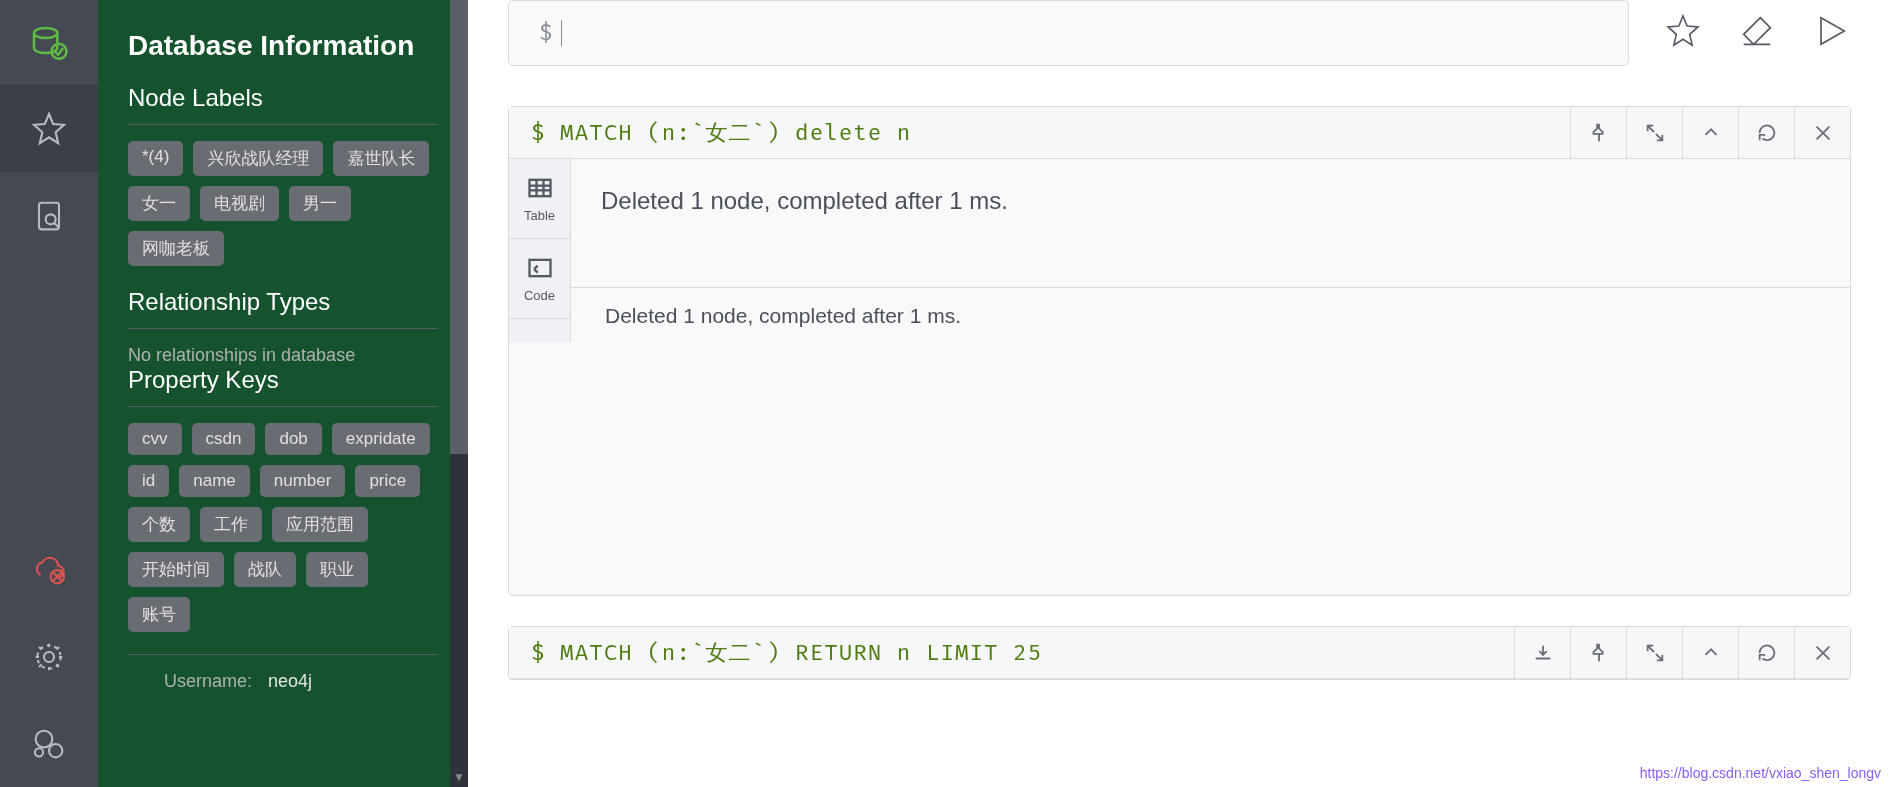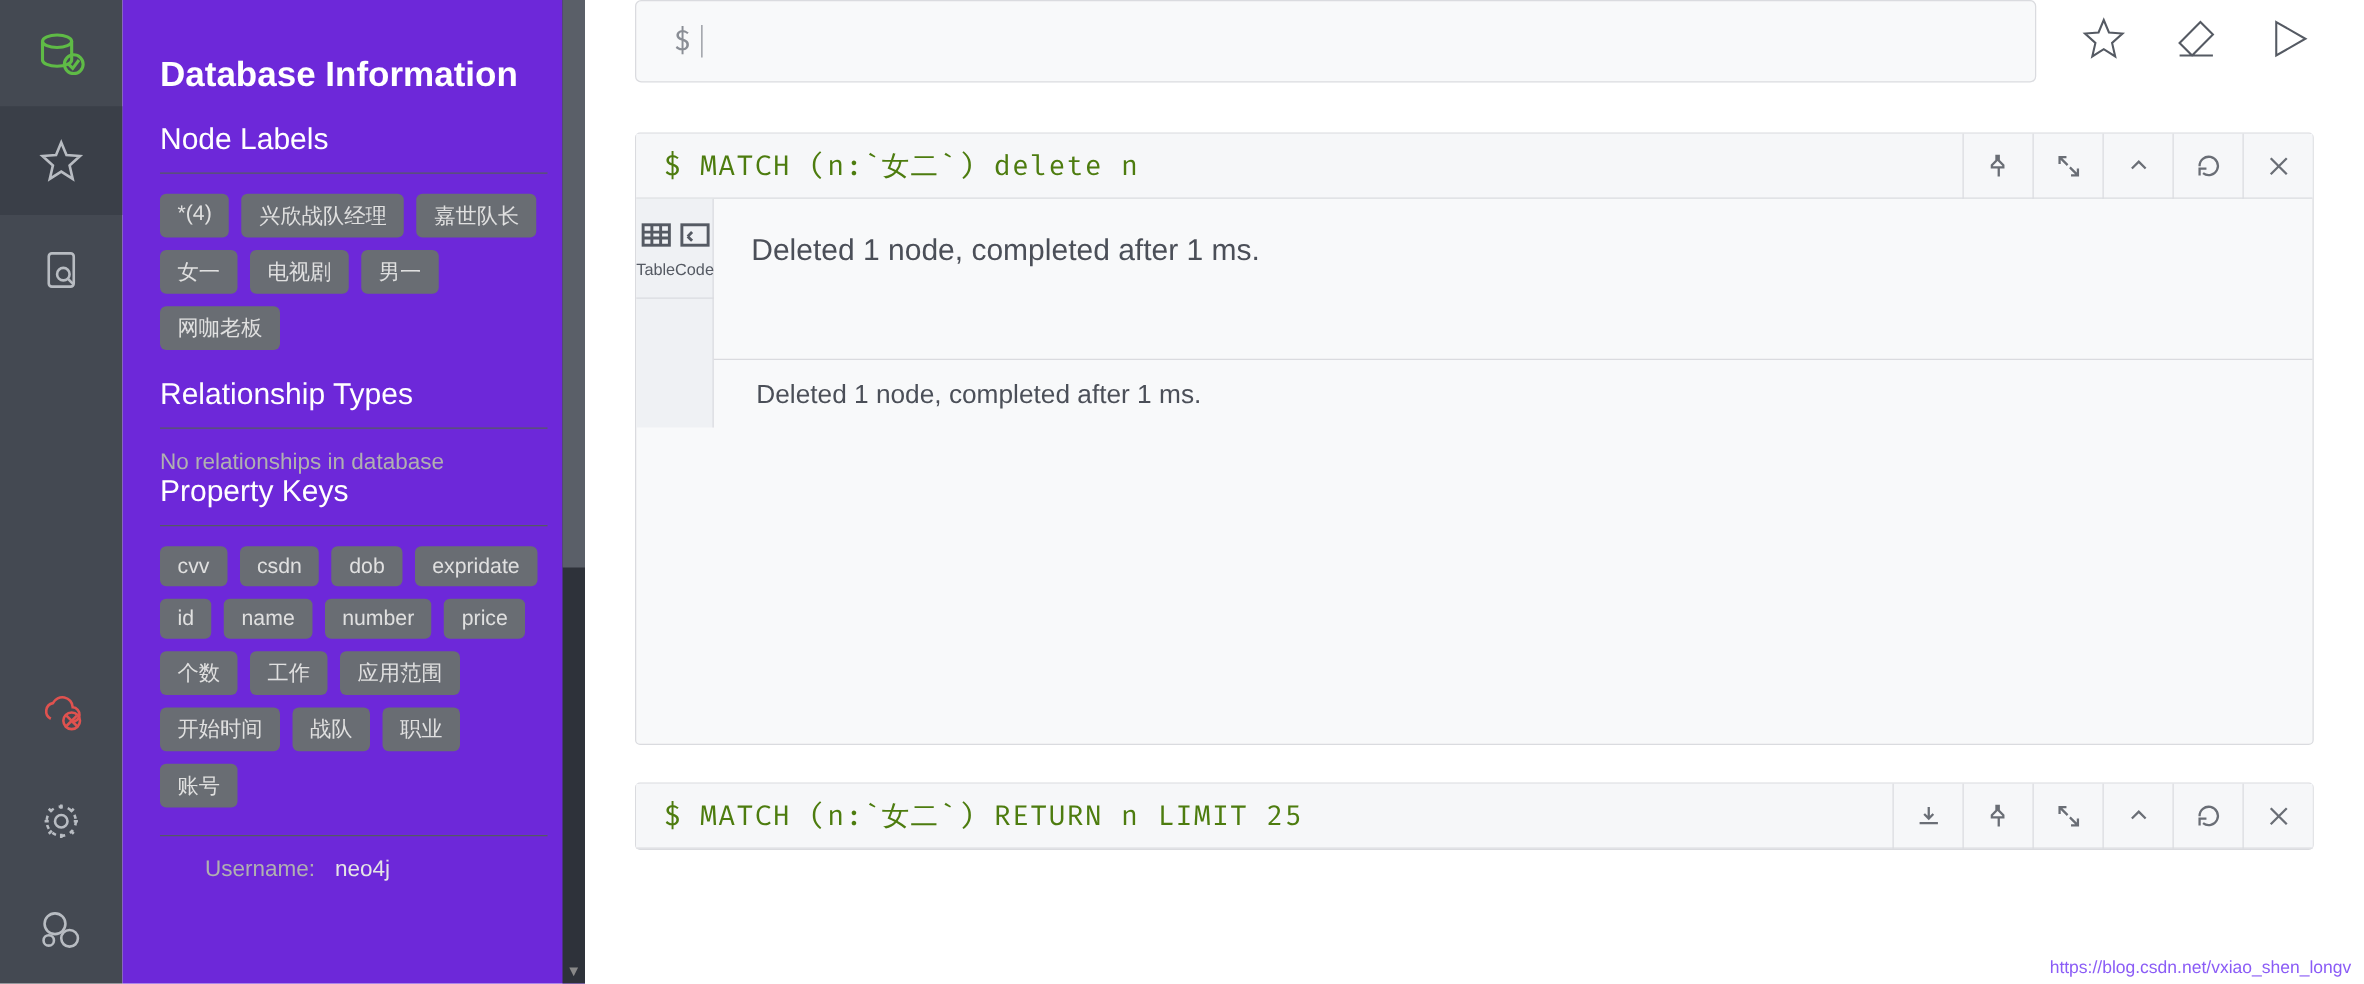--- a/index.html
+++ b/index.html
@@ -23,23 +23,23 @@
   height: 87px;
   display: flex;
   align-items: center;
   justify-content: center;
 }
 .leftbar-item.db { height: 85px; }
 .leftbar-item.star-active { background: #3a3f48; }
 .leftbar svg { width: 40px; height: 40px; }
 .sidebar {
   width: 370px;
-  background: #6d28d9;
+  background: #14532d;
   color: #fff;
-  padding: 44px 30px 0 30px;
+  padding: 30px 30px 0 30px;
   overflow-y: auto;
   position: relative;
 }
 .sidebar-scroll {
   position: absolute;
   right: 0;
   top: 0;
   bottom: 0;
   width: 18px;
   background: #2e323a;
@@ -136,21 +136,21 @@
   color: #6a6e76;
   cursor: pointer;
 }
 .card-actions svg { width: 22px; height: 22px; stroke: #6a6e76; fill: none; stroke-width: 2; }
 .card-body { display: flex; }
 .view-tabs {
   width: 62px;
   background: #eff1f4;
   border-right: 1px solid #dadbdf;
   display: flex;
-  flex-direction: row;
+  flex-direction: column;
 }
 .view-tab {
   height: 80px;
   display: flex;
   flex-direction: column;
   align-items: center;
   justify-content: center;
   gap: 6px;
   border-bottom: 1px solid #dadbdf;
   color: #555a63;

